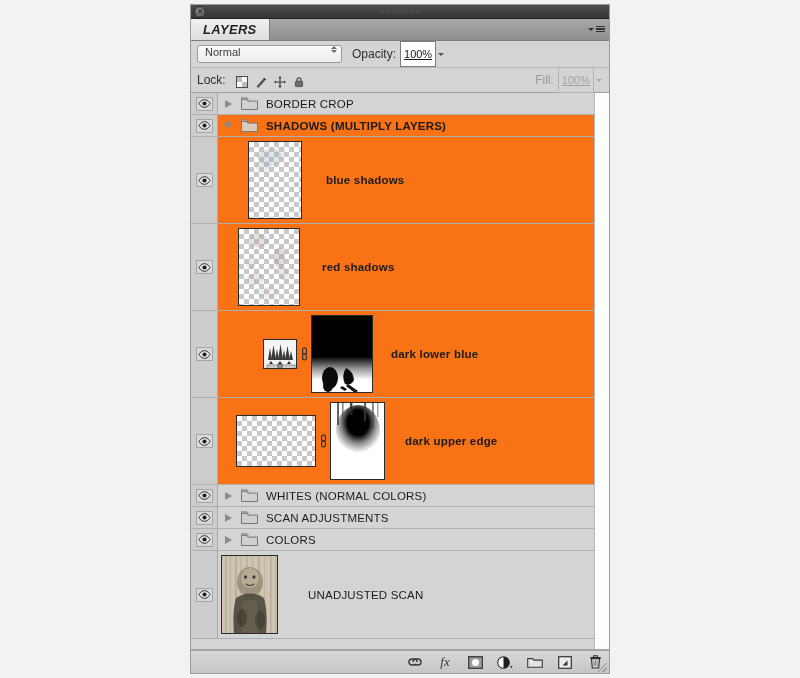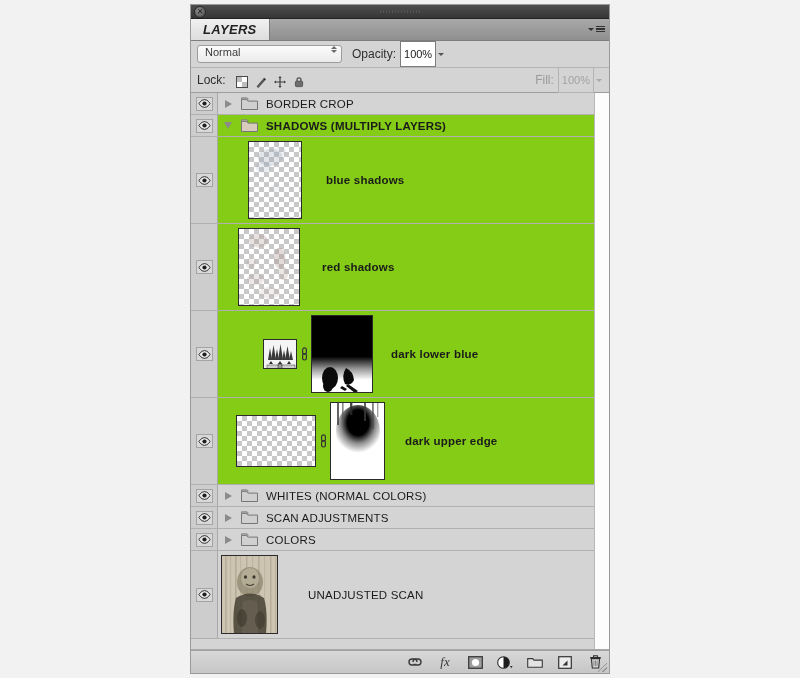--- a/index.html
+++ b/index.html
@@ -82,21 +82,21 @@
   .spin{display:flex;flex-direction:column;gap:1px;line-height:0;}
   .spin .up{width:0;height:0;border-left:3px solid transparent;border-right:3px solid transparent;border-bottom:3px solid #6a6a6a;}
   .spin .dn{width:0;height:0;border-left:3px solid transparent;border-right:3px solid transparent;border-top:3px solid #6a6a6a;}
 
   .ctl-label{font-size:12px;color:#2e2e2e;margin-left:10px;margin-right:4px;}
   .ctl-label.dim{color:#9a9a9a;}
   .numfield{
     height:16px;min-width:34px;box-sizing:border-box;
     background:#fff;border:1px solid #7d7d7d;
     font-size:11px;color:#1a1a1a;
-    display:flex;align-items:center;justify-content:flex-end;padding:12px 3px;
+    display:flex;align-items:center;justify-content:flex-end;padding:12px 3px;text-decoration:underline;
   }
   .numfield.dim{background:#d4d4d4;border-color:#b4b4b4;color:#a2a2a2;}
   .mini-caret{
     width:9px;height:16px;box-sizing:border-box;
     display:flex;align-items:center;justify-content:center;
     background:#d4d4d4;
   }
   .mini-caret i{width:0;height:0;border-left:3px solid transparent;border-right:3px solid transparent;border-top:3px solid #555;}
   .mini-caret.dim i{border-top-color:#a8a8a8;}
 
@@ -121,21 +121,21 @@
     background:#fdfdfd;border-left:1px solid #b9b9b9;
   }
   .rows{position:absolute;left:0;top:0;right:15px;}
 
   .row{
     display:flex;align-items:center;
     border-bottom:1px solid #b0b0b0;
     box-sizing:border-box;position:relative;
     background:#d4d4d4;
   }
-  .row.selected{background:#84cc16;}
+  .row.selected{background:#f97316;}
   .row.group{height:22px;}
   .row.item{height:87px;}
   .row.bottom{height:88px;}
 
   .eyecell{
     width:26px;align-self:stretch;flex:0 0 26px;
     background:#cdcdcd;
     border-right:1px solid #a9a9a9;
     display:flex;align-items:center;justify-content:center;
   }

